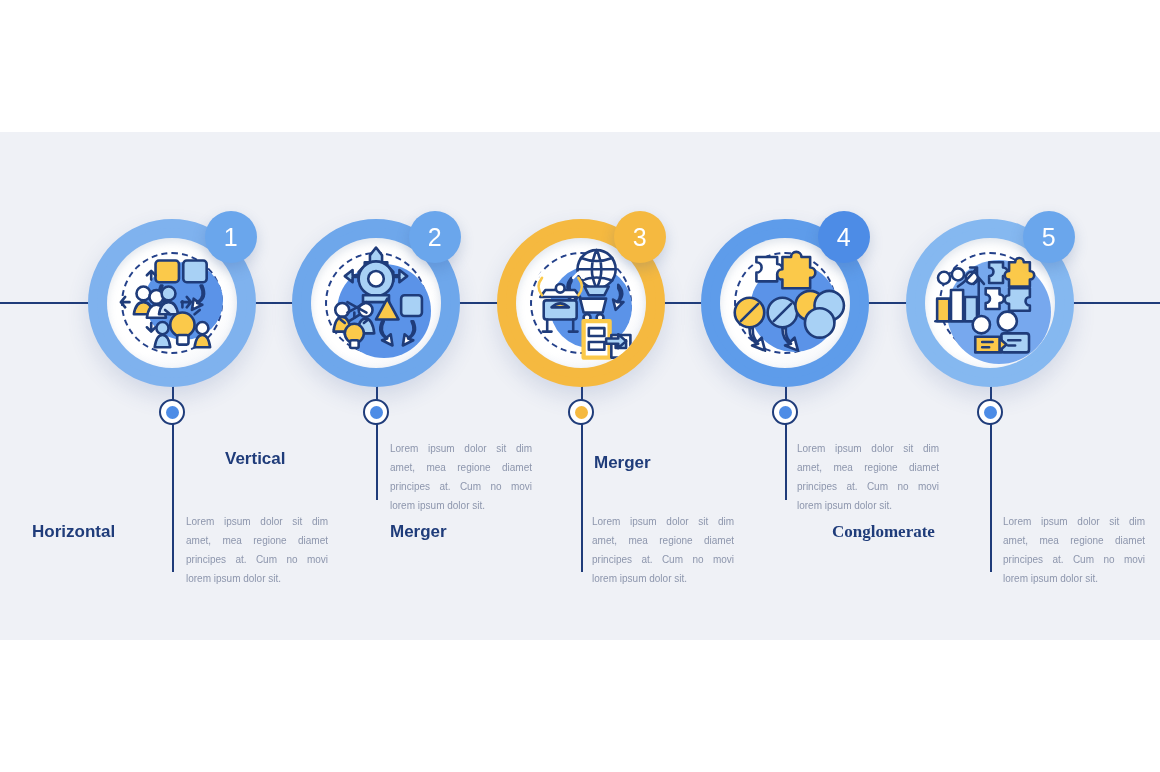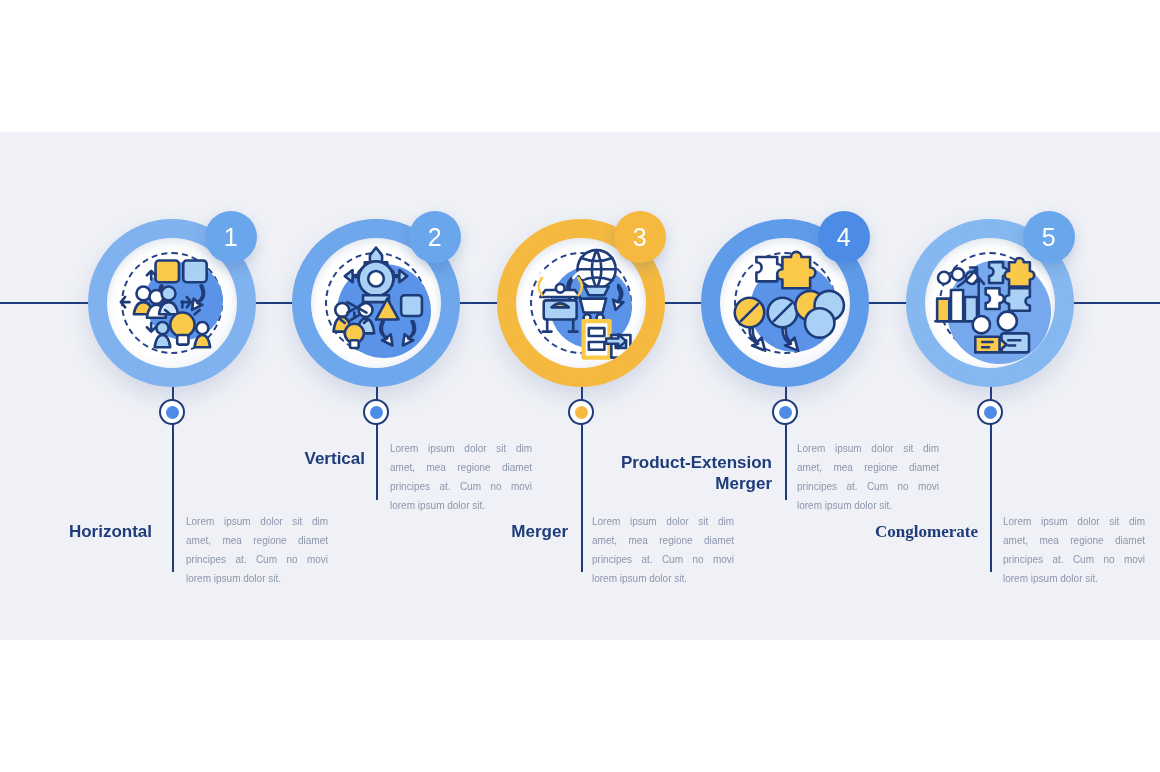--- a/index.html
+++ b/index.html
@@ -74,21 +74,20 @@
 
   
   .stem{position:absolute;width:2px;background:#1f3c7a;}
 
   
   .label{
     position:absolute;
     color:#1f3c7a;
     font-size:17px;font-weight:bold;
     line-height:21px;
-    text-align:right;
   }
   .body{
     position:absolute;
     color:#8d96ad;
     font-size:10px;line-height:19px;
     text-align:justify;
     font-family:"Liberation Sans", sans-serif;
   }
 
   
@@ -137,21 +136,21 @@
           </svg>
         </div>
       </div>
     </div>
     <div class="badge" style="left:205px;top:211px;width:52px;height:52px;background:#6AA6EC;">
       <span>1</span>
     </div>
     <div class="dot" style="left:159px;top:399px;">
       <i></i>
     </div>
-    <div class="label" style="left:12px;top:521px;width:140px;">
+    <div class="label" style="left:32px;top:521px;width:140px;">
       <div>Horizontal</div>
     </div>
     <div class="body" style="left:186px;top:512px;width:142px;">Lorem ipsum dolor sit dim amet, mea regione diamet principes at. Cum no movi lorem ipsum dolor sit.</div>
   </div>
 
   <div class="node">
     <div class="stem" style="left:376px;top:382px;height:118px;"></div>
     <div class="ring" style="left:292px;top:219px;width:168px;height:168px;border:9px solid #6EA7EB;background:#6EA7EB;">
       <div class="inner">
         <div class="dashed" style="left:14px;top:14px;right:14px;bottom:14px;"></div>
@@ -268,21 +267,20 @@
         </div>
       </div>
     </div>
     <div class="badge" style="left:818px;top:211px;width:52px;height:52px;background:#4D8CE6;">
       <span>4</span>
     </div>
     <div class="dot" style="left:772px;top:399px;">
       <i></i>
     </div>
     <div class="label" style="left:594px;top:452px;width:178px;">
-      <div>Product-Extension</div>
       <div>Merger</div>
     </div>
     <div class="body" style="left:797px;top:439px;width:142px;">Lorem ipsum dolor sit dim amet, mea regione diamet principes at. Cum no movi lorem ipsum dolor sit.</div>
   </div>
 
   <div class="node">
     <div class="stem" style="left:990px;top:382px;height:190px;"></div>
     <div class="ring" style="left:906px;top:219px;width:168px;height:168px;border:9px solid #85B8F0;background:#85B8F0;">
       <div class="inner">
         <div class="dashed" style="left:14px;top:14px;right:14px;bottom:14px;"></div>

